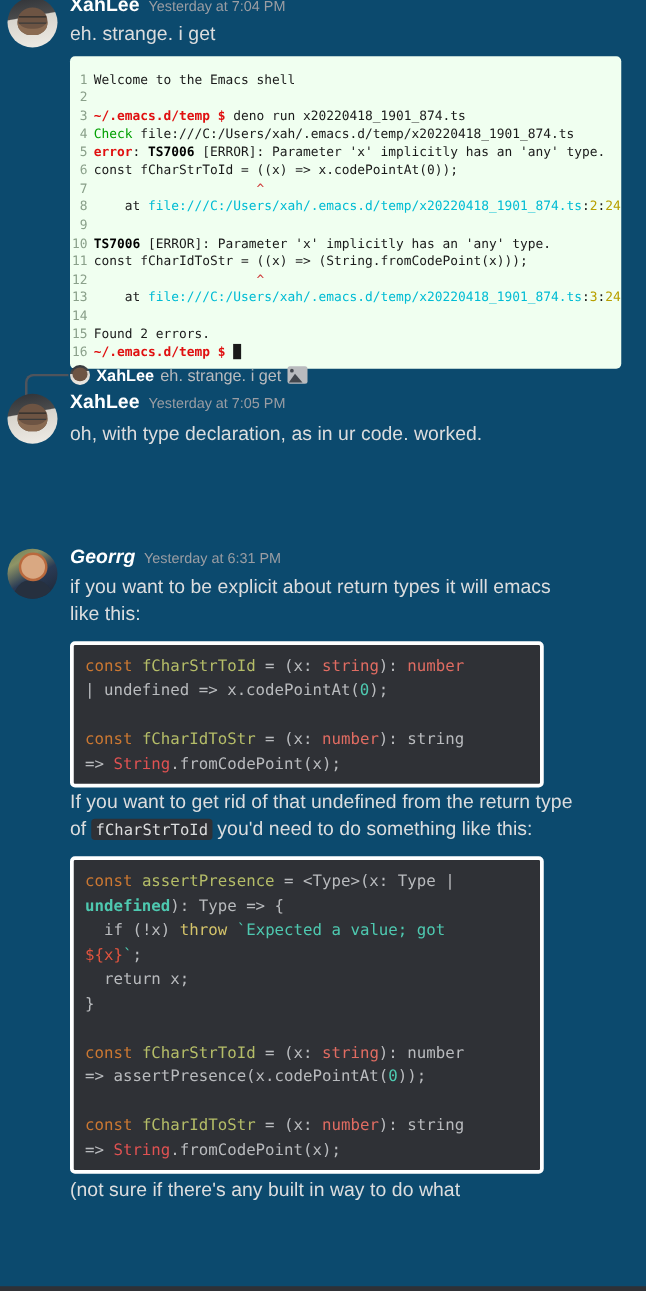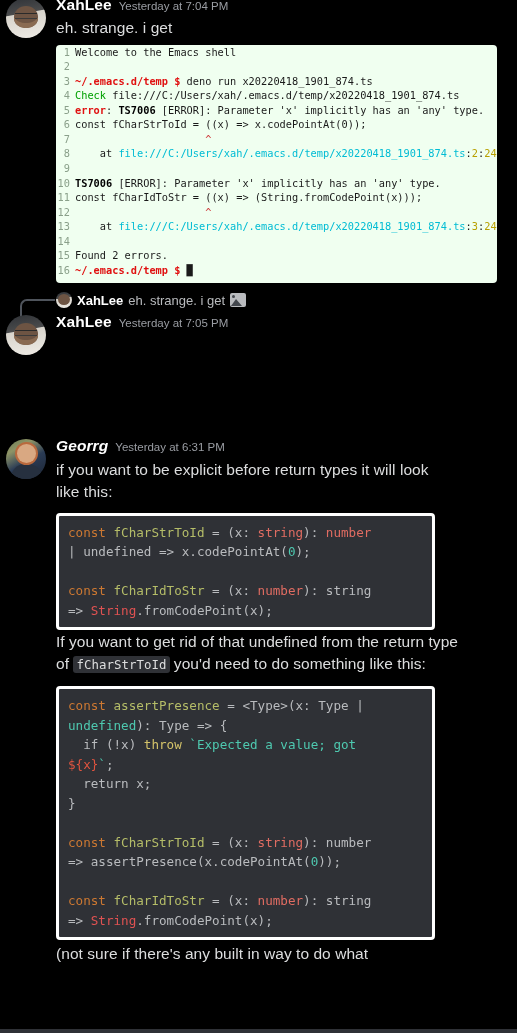--- a/index.html
+++ b/index.html
@@ -2,21 +2,21 @@
 <html><head>
 <meta charset="utf-8">
 <style>
   html,body{margin:0;padding:0;}
   body{
     width:517px;height:1033px;overflow:hidden;
     background:#383b42;
     font-family:"Liberation Sans","DejaVu Sans",sans-serif;
     -webkit-font-smoothing:antialiased;
   }
-  .chat{position:relative;width:517px;height:1033px;background:#000000;overflow:hidden;}
+  .chat{position:relative;width:517px;height:1033px;background:#0c4a6e;overflow:hidden;}
 
   
   .msg{position:relative;padding:0 10px 0 0;}
   .msg-head{display:flex;align-items:baseline;gap:7px;line-height:1.2;}
   .uname{color:#ffffff;font-weight:bold;font-size:15.5px;letter-spacing:.1px;}
   .uname.georg{color:#ffffff;font-style:italic;}
   .tstamp{color:#9a9da3;font-size:11.5px;font-weight:400;}
   .mtext{color:#dcddde;font-size:15.5px;line-height:22px;letter-spacing:.05px;}
   .avatar{
     position:absolute;left:6px;width:40px;height:40px;border-radius:50%;
@@ -46,21 +46,21 @@
     background:#d9a882;box-shadow:0 0 0 2px #b9693d;
   }
   .av-georg:before{
     content:"";position:absolute;left:5px;top:25px;width:31px;height:18px;border-radius:14px 14px 0 0;
     background:#26303f;
   }
 
   
   .term{
     background:#f0fff0;border-radius:4px;margin:6px 0 0 0;
-    padding:0 0 6px 0;overflow:hidden;
+    padding:12px 0 6px 0;overflow:hidden;
     font-family:"DejaVu Sans Mono","Liberation Mono",monospace;
     font-size:10.3px;line-height:14.55px;white-space:pre;
   }
   .term .ln{display:block;height:14.55px;}
   .term .num{color:#8aa08a;display:inline-block;width:14px;text-align:right;margin-right:5px;}
   .t-def{color:#1a1a1a;}
   .t-red{color:#e01010;font-weight:bold;}
   .t-green{color:#00a000;}
   .t-cyan{color:#00bcd4;}
   .t-yellow{color:#b8a000;}
@@ -89,21 +89,21 @@
   .code{
     background:#2f3136;border:3px solid #ffffff;border-radius:4px;
     padding:7px 9px;margin:5px 0 0 0;
     font-family:"DejaVu Sans Mono","Liberation Mono",monospace;
     font-size:12.6px;line-height:19.5px;color:#b9bbbe;white-space:pre-wrap;
     overflow:hidden;
   }
   .c-kw{color:#cc7832;}
   .c-const{color:#b5bd68;}
   .c-type{color:#e06c62;}
-  .c-teal{color:#4ec9b0;}
+  .c-teal{color:#4ec9b0;font-weight:bold;}
   .c-yellow{color:#d4c36a;}
   .c-str{color:#4ec9b0;}
   .c-red{color:#e0543f;}
   .c-num{color:#4ec9b0;}
   .c-plain{color:#b9bbbe;}
   .c-class{color:#e05252;}
 
   .inline-code{
     background:#2f3136;border-radius:3px;padding:1px 3px;
     font-family:"DejaVu Sans Mono","Liberation Mono",monospace;
@@ -140,31 +140,32 @@
         <span class="rtext">eh. strange. i get</span>
         <span class="img-chip"></span>
       </div>
     </div>
     <div class="avatar av-xah" style="top:24px;"></div>
     <div style="margin-left:56px;margin-top:4px;">
       <div class="msg-head">
         <span class="uname">XahLee</span>
         <span class="tstamp">Yesterday at 7:05 PM</span>
       </div>
+      <div class="mtext" style="margin-top:5px;">oh, with type declaration, as in ur code. worked.</div>
     </div>
   </div>
 
   <div class="msg" style="position:absolute;left:0;top:437px;width:517px;">
     <div class="avatar av-georg" style="top:2px;"></div>
     <div style="margin-left:56px;">
       <div class="msg-head">
         <span class="uname georg">Georrg</span>
         <span class="tstamp">Yesterday at 6:31 PM</span>
       </div>
-      <div class="mtext" style="margin-top:3px;width:400px;">if you want to be explicit before return types it will look like this:</div>
+      <div class="mtext" style="margin-top:3px;width:400px;">if you want to be explicit about return types it will emacs like this:</div>
       <div class="code" id="code-1" style="width:355px;margin-top:10px;"><div><span class="c-kw">const</span><span class="c-plain"> </span><span class="c-const">fCharStrToId</span><span class="c-plain"> = (x: </span><span class="c-type">string</span><span class="c-plain">): </span><span class="c-type">number</span></div><div><span class="c-plain">| undefined =&gt; x.codePointAt(</span><span class="c-num">0</span><span class="c-plain">);</span></div><div>&nbsp;</div><div><span class="c-kw">const</span><span class="c-plain"> </span><span class="c-const">fCharIdToStr</span><span class="c-plain"> = (x: </span><span class="c-type">number</span><span class="c-plain">): string</span></div><div><span class="c-plain">=&gt; </span><span class="c-class">String</span><span class="c-plain">.fromCodePoint(x);</span></div></div>
       <div class="mtext" style="margin-top:1px;width:402px;">
         <span>If you want to get rid of that undefined  from the return type of </span><span class="inline-code">fCharStrToId</span><span> you'd need to do something like this:</span>
       </div>
       <div class="code" id="code-2" style="width:355px;margin-top:10px;"><div><span class="c-kw">const</span><span class="c-plain"> </span><span class="c-const">assertPresence</span><span class="c-plain"> = &lt;Type&gt;(x: Type |</span></div><div><span class="c-teal">undefined</span><span class="c-plain">): Type =&gt; {</span></div><div><span class="c-plain">  if (!x) </span><span class="c-yellow">throw</span><span class="c-plain"> </span><span class="c-str">`Expected a value; got</span></div><div><span class="c-red">${x}</span><span class="c-str">`</span><span class="c-plain">;</span></div><div><span class="c-plain">  return x;</span></div><div><span class="c-plain">}</span></div><div>&nbsp;</div><div><span class="c-kw">const</span><span class="c-plain"> </span><span class="c-const">fCharStrToId</span><span class="c-plain"> = (x: </span><span class="c-type">string</span><span class="c-plain">): number</span></div><div><span class="c-plain">=&gt; assertPresence(x.codePointAt(</span><span class="c-num">0</span><span class="c-plain">));</span></div><div>&nbsp;</div><div><span class="c-kw">const</span><span class="c-plain"> </span><span class="c-const">fCharIdToStr</span><span class="c-plain"> = (x: </span><span class="c-type">number</span><span class="c-plain">): string</span></div><div><span class="c-plain">=&gt; </span><span class="c-class">String</span><span class="c-plain">.fromCodePoint(x);</span></div></div>
       <div class="mtext" style="margin-top:3px;width:400px;">(not sure if there's any built in way to do what</div>
     </div>
   </div>
 
   <div class="scrollbar-bottom"></div>

